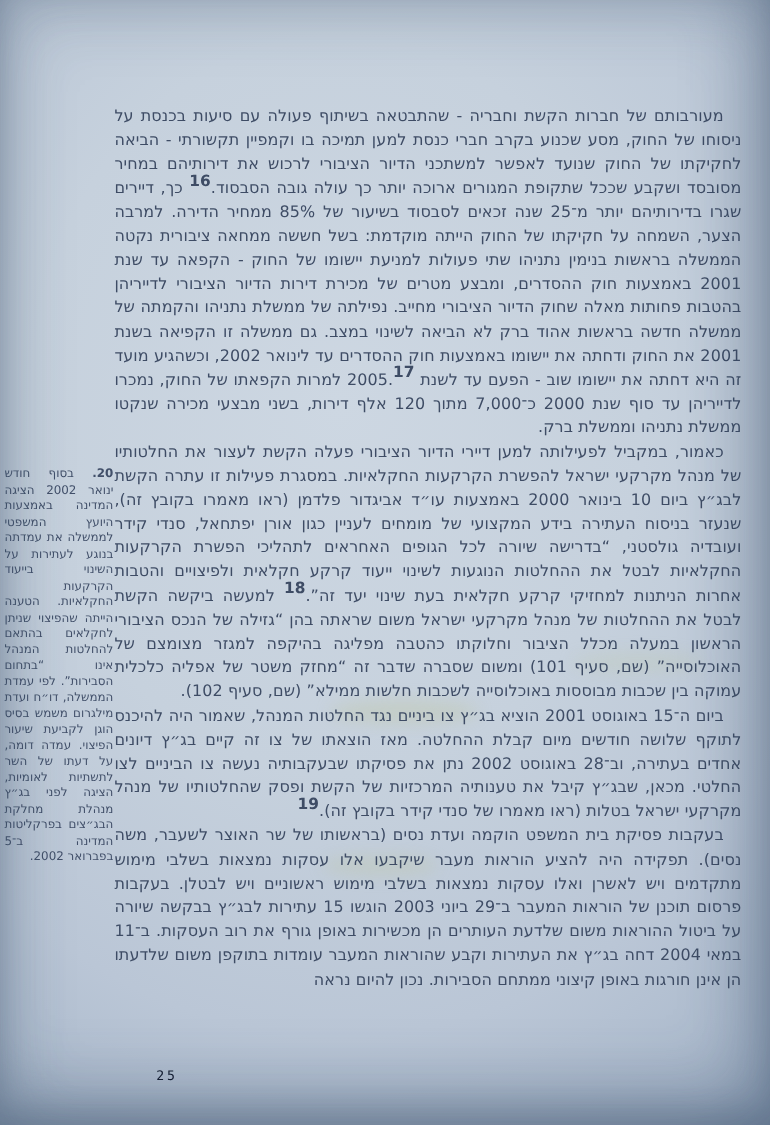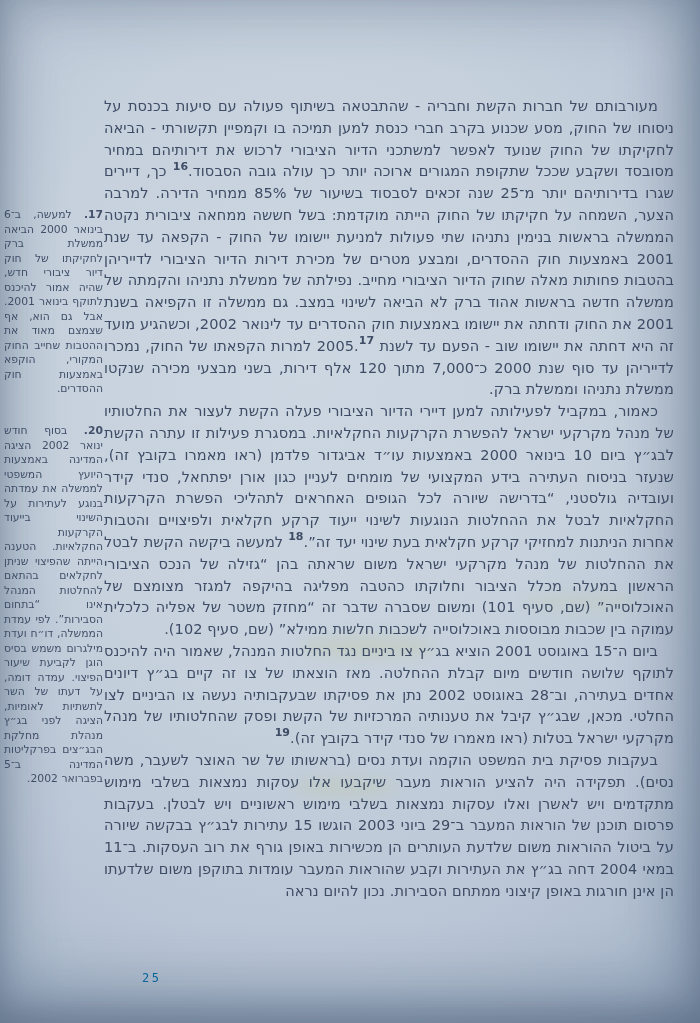--- a/index.html
+++ b/index.html
@@ -29,56 +29,52 @@
   .sm2{left:293px;top:777px;width:105px;height:20px;background:rgba(188,197,150,.26);}
   .sm3{left:520px;top:592px;width:120px;height:20px;background:rgba(190,199,156,.20);}
 
   .main{
     position:absolute;top:96px;right:26px;width:570px;
     font-size:14.5px;line-height:21.8px;text-align:justify;
     letter-spacing:.1px;
   }
   .main p{margin:0;text-indent:16px;}
   sup.fn{
-    font-size:11px;font-weight:700;line-height:0;
+    font-size:14px;font-weight:700;line-height:0;
     position:relative;top:-1px;vertical-align:super;letter-spacing:0;
   }
   .notes{position:absolute;top:0;left:0;width:104px;height:100%;}
   .note{
     position:absolute;left:4px;width:99px;
     font-size:10.8px;line-height:14.5px;text-align:right;color:#42506a;
     text-align:justify;
   }
   .note-16{top:152px;}
   .note-17{top:208px;}
   .note-18{top:382px;}
   .note-19{top:424px;}
   .note .num{font-weight:700;}
   .b{font-weight:700;}
   .pagenum{
     position:absolute;top:971px;left:142px;
-    font-size:12px;letter-spacing:2.5px;color:#0369a1;
+    font-size:12px;letter-spacing:2.5px;color:#0f172a;
     font-family:"DejaVu Sans Mono",monospace;
   }
 </style>
 </head>
 <body>
 
 <div class="page">
   <div class="paper"></div>
 
   <div class="smudge sm3"></div>
   <div class="smudge sm1"></div>
   <div class="smudge sm2"></div>
 
   <div class="notes">
-    <div class="note note-17">
-      <span class="num">17.</span>
-      <span>למעשה, ב־6 בינואר 2000 הביאה ממשלת ברק לחקיקתו של חוק דיור ציבורי חדש, שהיה אמור להיכנס לתוקף בינואר 2001. אבל גם הוא, אף שצמצם מאוד את ההטבות שחייב החוק המקורי, הוקפא באמצעות חוק ההסדרים.</span>
-    </div>
     <div class="note note-19">
       <span class="num">20.</span>
       <span>בסוף חודש ינואר 2002 הציגה המדינה באמצעות היועץ המשפטי לממשלה את עמדתה בנוגע לעתירות על השינוי בייעוד הקרקעות החקלאיות. הטענה הייתה שהפיצוי שניתן לחקלאים בהתאם להחלטות המנהל אינו “בתחום הסבירות”. לפי עמדת הממשלה, דו״ח ועדת מילגרום משמש בסיס הוגן לקביעת שיעור הפיצוי. עמדה דומה, על דעתו של השר לתשתיות לאומיות, הציגה לפני בג״ץ מנהלת מחלקת הבג״צים בפרקליטות המדינה ב־5 בפברואר 2002.</span>
     </div>
   </div>
 
   <div class="main">
     <p><span>מעורבותם של חברות הקשת וחבריה - שהתבטאה בשיתוף פעולה עם סיעות בכנסת על ניסוחו של החוק, מסע שכנוע בקרב חברי כנסת למען תמיכה בו וקמפיין תקשורתי - הביאה לחקיקתו של החוק שנועד לאפשר למשתכני הדיור הציבורי לרכוש את דירותיהם במחיר מסובסד ושקבע שככל שתקופת המגורים ארוכה יותר כך עולה גובה הסבסוד.</span><sup class="fn">16</sup><span> כך, דיירים שגרו בדירותיהם יותר מ־25 שנה זכאים לסבסוד בשיעור של 85% ממחיר הדירה. למרבה הצער, השמחה על חקיקתו של החוק הייתה מוקדמת: בשל חששה ממחאה ציבורית נקטה הממשלה בראשות בנימין נתניהו שתי פעולות למניעת יישומו של החוק - הקפאה עד שנת 2001 באמצעות חוק ההסדרים, ומבצע מטרים של מכירת דירות הדיור הציבורי לדייריהן בהטבות פחותות מאלה שחוק הדיור הציבורי מחייב. נפילתה של ממשלת נתניהו והקמתה של ממשלה חדשה בראשות אהוד ברק לא הביאה לשינוי במצב. גם ממשלה זו הקפיאה בשנת 2001 את החוק ודחתה את יישומו באמצעות חוק ההסדרים עד לינואר 2002, וכשהגיע מועד זה היא דחתה את יישומו שוב - הפעם עד לשנת 2005.</span><sup class="fn">17</sup><span> למרות הקפאתו של החוק, נמכרו לדייריהן עד סוף שנת 2000 כ־7,000 מתוך 120 אלף דירות, בשני מבצעי מכירה שנקטו ממשלת נתניהו וממשלת ברק.</span></p>
     <p><span>כאמור, במקביל לפעילותה למען דיירי הדיור הציבורי פעלה הקשת לעצור את החלטותיו של מנהל מקרקעי ישראל להפשרת הקרקעות החקלאיות. במסגרת פעילות זו עתרה הקשת לבג״ץ ביום 10 בינואר 2000 באמצעות עו״ד אביגדור פלדמן (ראו מאמרו בקובץ זה), שנעזר בניסוח העתירה בידע המקצועי של מומחים לעניין כגון אורן יפתחאל, סנדי קידר ועובדיה גולסטני, “בדרישה שיורה לכל הגופים האחראים לתהליכי הפשרת הקרקעות החקלאיות לבטל את ההחלטות הנוגעות לשינוי ייעוד קרקע חקלאית ולפיצויים והטבות אחרות הניתנות למחזיקי קרקע חקלאית בעת שינוי יעד זה”.</span><sup class="fn">18</sup><span> למעשה ביקשה הקשת לבטל את ההחלטות של מנהל מקרקעי ישראל משום שראתה בהן “גזילה של הנכס הציבורי הראשון במעלה מכלל הציבור וחלוקתו כהטבה מפליגה בהיקפה למגזר מצומצם של האוכלוסייה” (שם, סעיף 101) ומשום שסברה שדבר זה “מחזק משטר של אפליה כלכלית עמוקה בין שכבות מבוססות באוכלוסייה לשכבות חלשות ממילא” (שם, סעיף 102).</span></p>
     <p><span>ביום ה־15 באוגוסט 2001 הוציא בג״ץ צו ביניים נגד החלטות המנהל, שאמור היה להיכנס לתוקף שלושה חודשים מיום קבלת ההחלטה. מאז הוצאתו של צו זה קיים בג״ץ דיונים אחדים בעתירה, וב־28 באוגוסט 2002 נתן את פסיקתו שבעקבותיה נעשה צו הביניים לצו החלטי. מכאן, שבג״ץ קיבל את טענותיה המרכזיות של הקשת ופסק שהחלטותיו של מנהל מקרקעי ישראל בטלות (ראו מאמרו של סנדי קידר בקובץ זה).</span><sup class="fn">19</sup></p>

